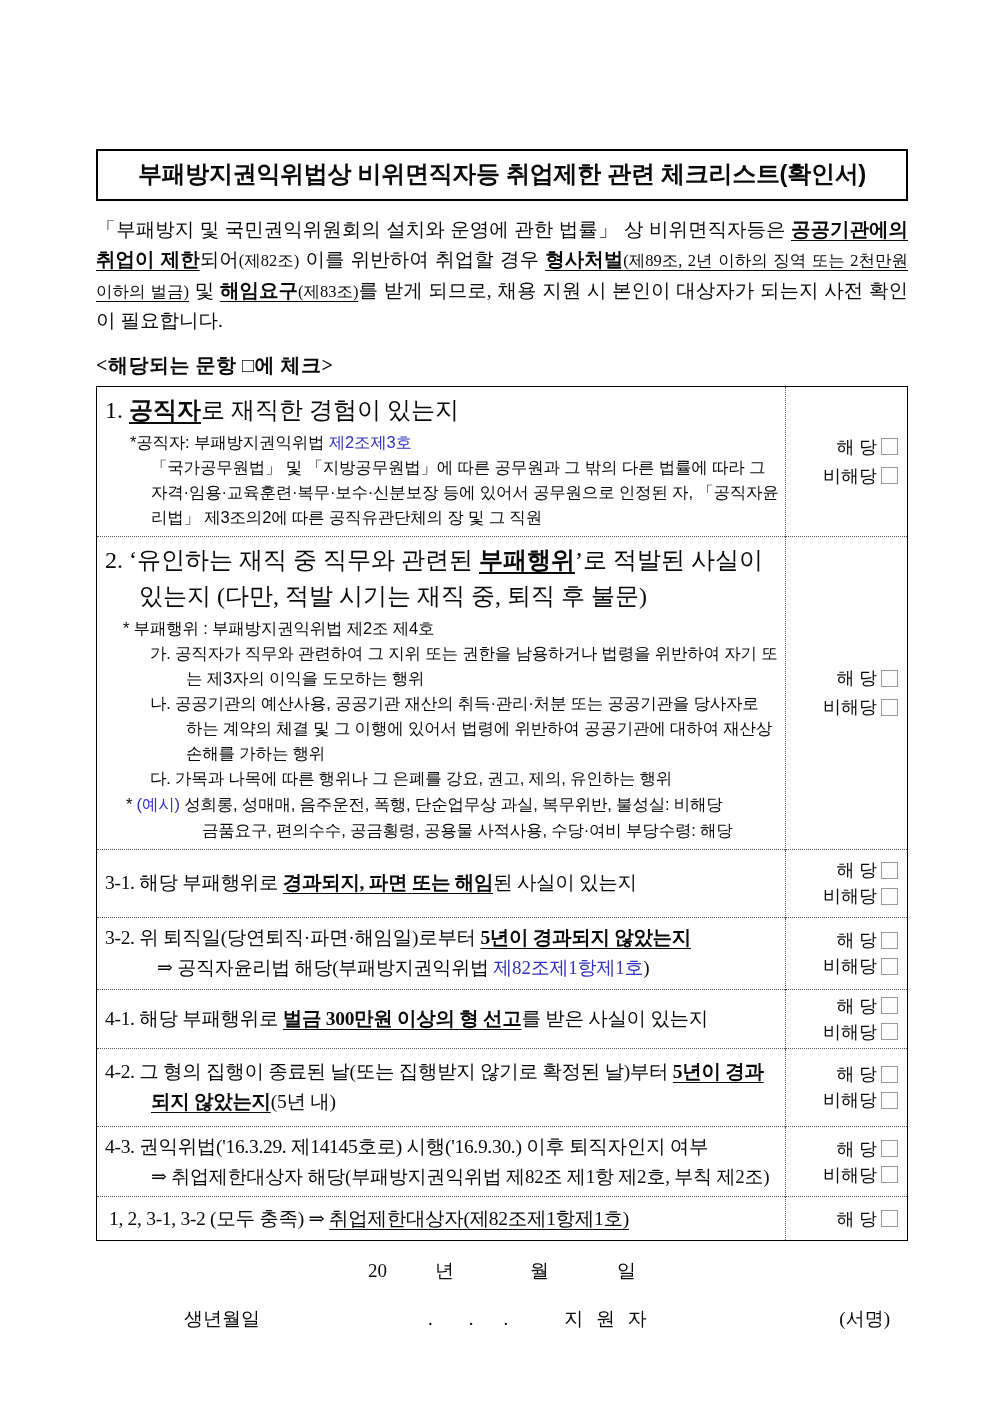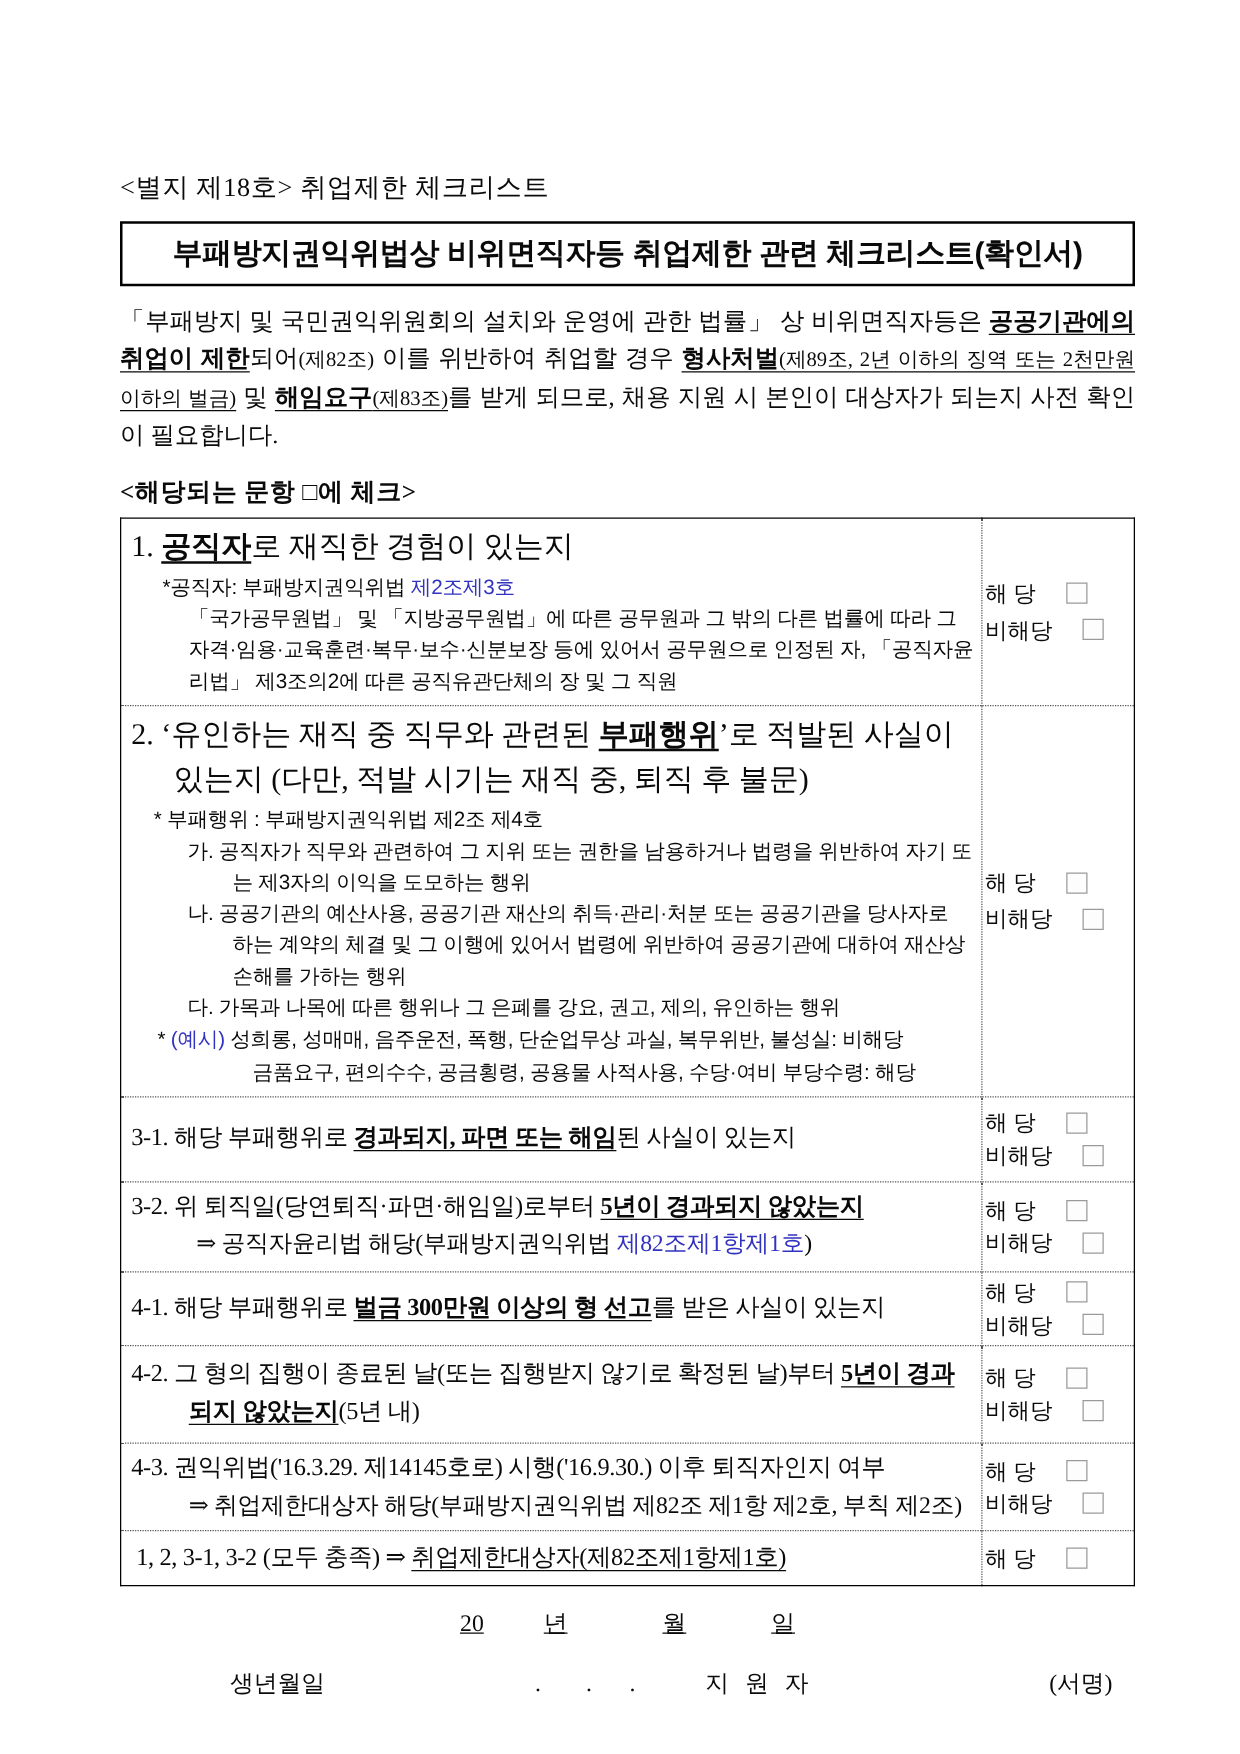--- a/index.html
+++ b/index.html
@@ -48,22 +48,22 @@
   table.checklist td{border-top:1.5px dotted #555;}
   table.checklist tr:first-child td{border-top:none;}
   td.content{padding:5px 6px 6px 8px;vertical-align:middle;}
   td.checks{
     width:110px;
     border-left:1.5px dotted #555;
     vertical-align:middle;
     padding:2px 9px 2px 2px;
   }
   .chk-line{
-    display:flex;align-items:center;
-    gap:24px;margin:5px 0;white-space:nowrap;
+    display:flex;justify-content:flex-end;align-items:center;
+    gap:4px;margin:5px 0;white-space:nowrap;
     font-size:18px;
   }
   .chk-line.compact{margin:2px 0;}
   .box{
     width:15px;height:15px;flex:none;
     border:1.5px solid #9a9a9a;
     background:#fdfdfd;
     display:inline-block;
   }
   .qt{font-size:24px;line-height:1.5;padding-left:34px;text-indent:-34px;}
@@ -86,42 +86,41 @@
   tr.h-q31 td{height:56px;}
   tr.h-q32 td{height:60px;}
   tr.h-q41 td{height:46px;}
   tr.h-q42 td{height:66px;}
   tr.h-q43 td{height:56px;}
   tr.h-f td{height:32px;}
 
   .footer-note{margin:13px 0 0 10px;font-size:19.5px;}
   .date-line{
     display:flex;justify-content:center;align-items:baseline;
-    margin-top:17px;font-size:19px;text-decoration:underline;
+    margin-top:17px;font-size:19px;
   }
   .date-line .y20{margin-right:48px;}
   .date-line .yy{margin-right:76px;}
   .date-line .mm{margin-right:68px;}
   .sign-line{
     display:flex;align-items:baseline;
     margin-top:22px;font-size:19px;
   }
   .sign-line .birth{margin-left:88px;}
   .sign-line .dot1{margin-left:168px;}
   .sign-line .dot2{margin-left:36px;}
   .sign-line .dot3{margin-left:30px;}
   .sign-line .applicant{margin-left:56px;letter-spacing:4px;}
   .sign-line .sign{margin-left:auto;margin-right:18px;}
 </style>
 </head>
 <body>
 
 <div class="page">
 
-  <div class="top-label">&lt;별지 제18호&gt; 취업제한 체크리스트</div>
 
   <div class="title-box">부패방지권익위법상 비위면직자등 취업제한 관련 체크리스트(확인서)</div>
 
   <p class="intro"><span class="b">「부패방지 및 국민권익위원회의 설치와 운영에 관한 법률」</span><span> 상 </span><span class="b">비위면직자등은 </span><span class="bu">공공기관에의 취업이 제한</span><span>되어</span><span class="sm">(제82조)</span><span> 이를 위반하여 취업할 경우 </span><span class="bu">형사처벌</span><span class="sm u">(제89조, 2년 이하의 징역 또는 2천만원 이하의 벌금)</span><span> 및 </span><span class="bu">해임요구</span><span class="sm u">(제83조)</span><span>를 받게 되므로, 채용 지원 시 본인이 대상자가 되는지 사전 확인이 필요합니다.</span></p>
 
   <div class="check-instr">&lt;해당되는 문항 □에 체크&gt;</div>
 
   <table class="checklist">
 
     <tbody>

